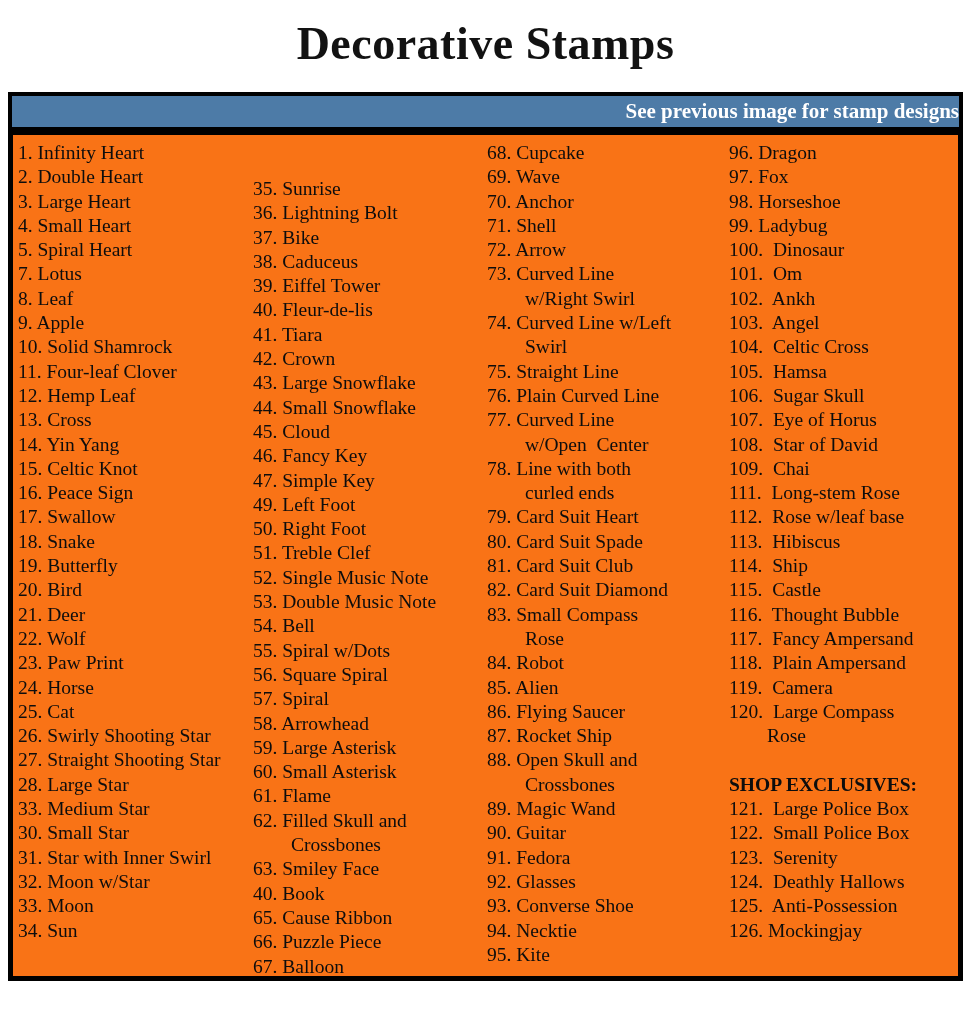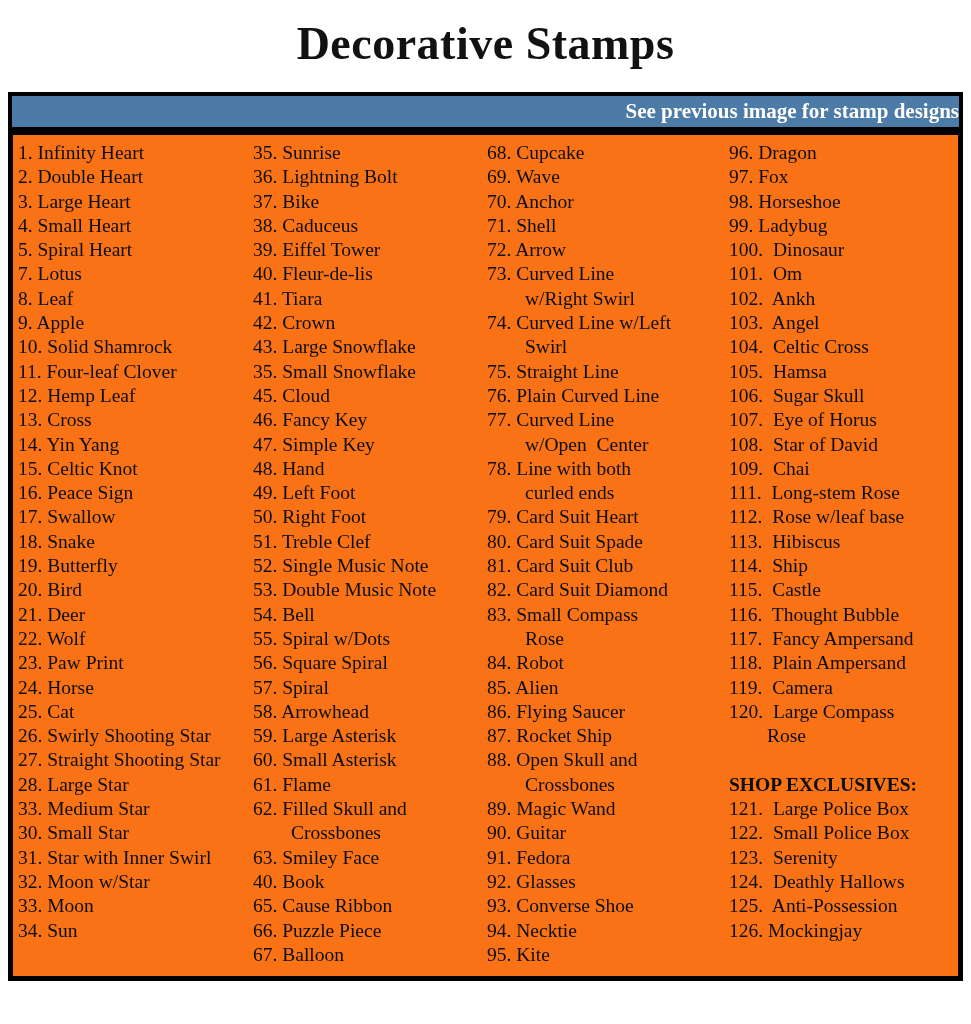--- a/index.html
+++ b/index.html
@@ -42,21 +42,21 @@
     display: flex;
     align-items: flex-start;
     box-sizing: border-box;
     height: 851px;
   }
   .col {
     flex: 0 0 auto;
     box-sizing: border-box;
   }
   .col-1 { width: 235px; }
-  .col-2 { width: 234px; }
+  .col-2 { width: 234px; margin-top: 36px; }
   .col-3 { width: 242px; }
   .col-4 { width: 224px; }
   .item {
     font-size: 19.5px;
     line-height: 24.3px;
     padding-left: 38px;
     text-indent: -38px;
     white-space: pre-wrap;
   }
   .item.bold { font-weight: bold; }
@@ -109,25 +109,24 @@
       <div class="col col-2">
         <div class="item">35. Sunrise</div>
         <div class="item">36. Lightning Bolt</div>
         <div class="item">37. Bike</div>
         <div class="item">38. Caduceus</div>
         <div class="item">39. Eiffel Tower</div>
         <div class="item">40. Fleur-de-lis</div>
         <div class="item">41. Tiara</div>
         <div class="item">42. Crown</div>
         <div class="item">43. Large Snowflake</div>
-        <div class="item">35. Small Snowflake</div>
+        <div class="item">44. Small Snowflake</div>
         <div class="item">45. Cloud</div>
         <div class="item">46. Fancy Key</div>
         <div class="item">47. Simple Key</div>
-        <div class="item">48. Hand</div>
         <div class="item">49. Left Foot</div>
         <div class="item">50. Right Foot</div>
         <div class="item">51. Treble Clef</div>
         <div class="item">52. Single Music Note</div>
         <div class="item">53. Double Music Note</div>
         <div class="item">54. Bell</div>
         <div class="item">55. Spiral w/Dots</div>
         <div class="item">56. Square Spiral</div>
         <div class="item">57. Spiral</div>
         <div class="item">58. Arrowhead</div>

